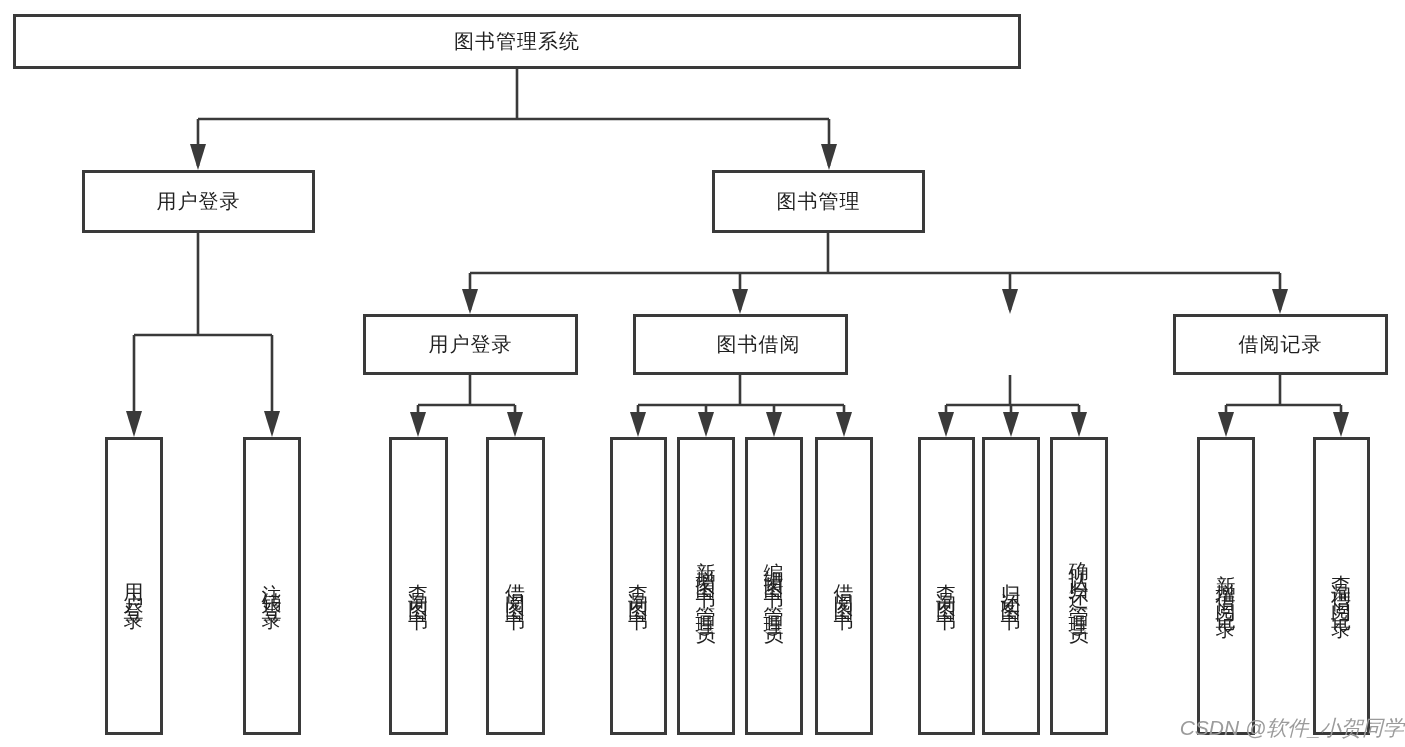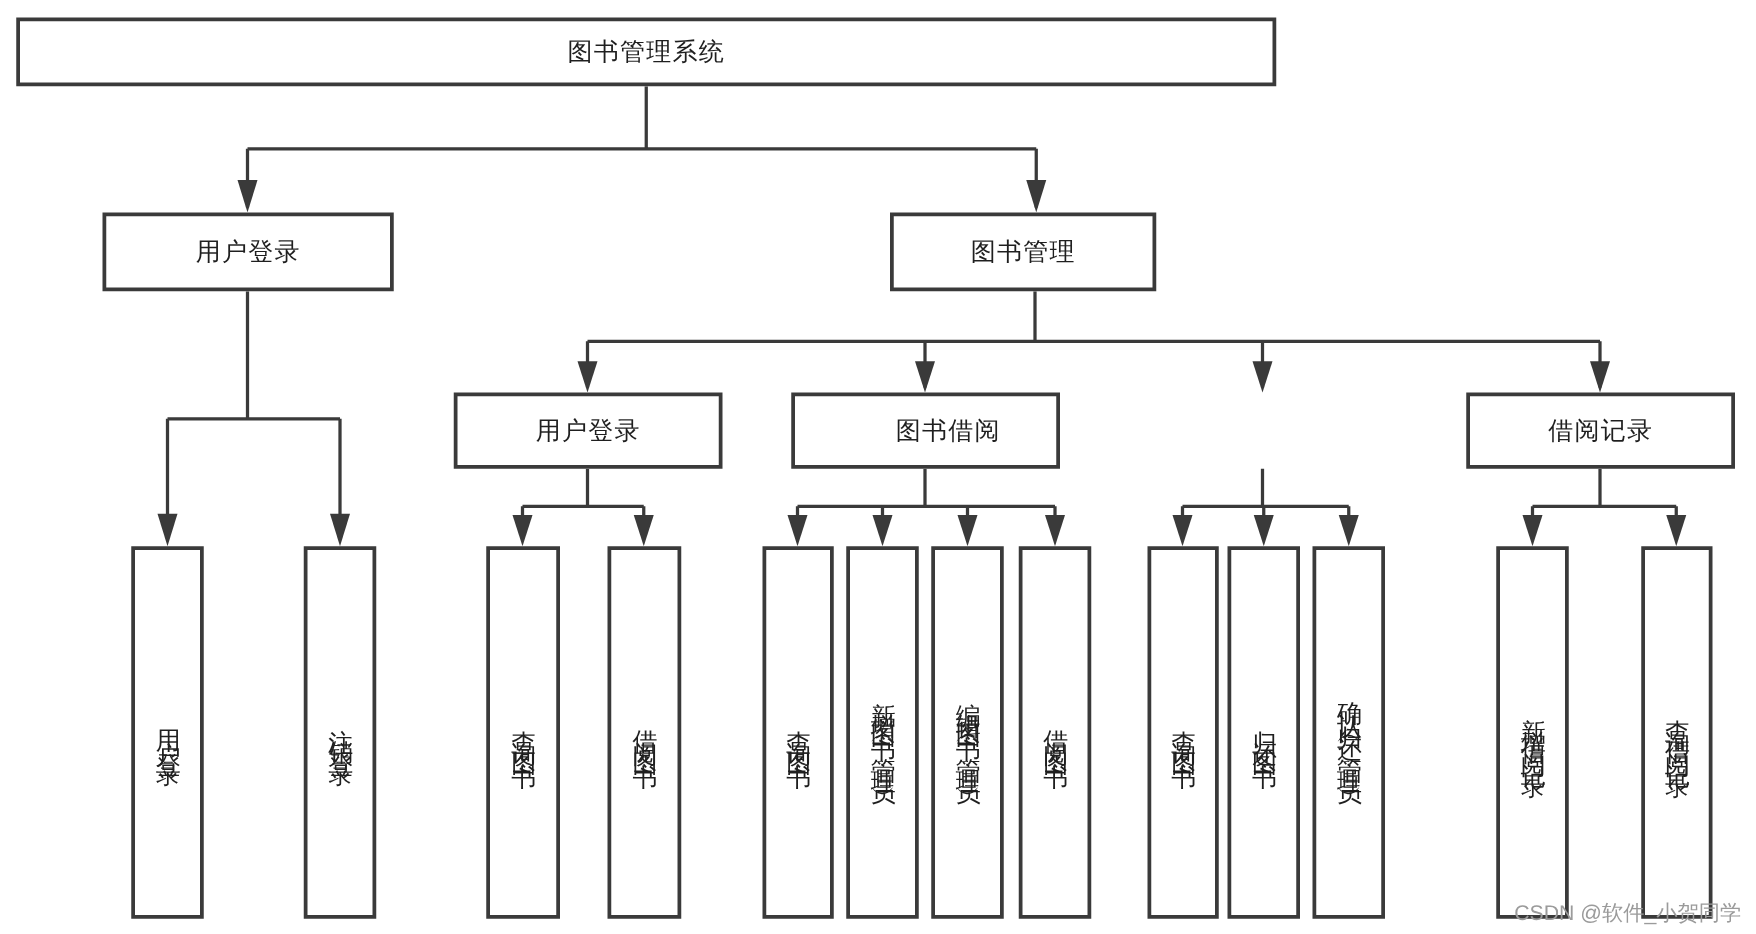--- a/index.html
+++ b/index.html
@@ -41,25 +41,26 @@
   }
   .node.v span {
     writing-mode: vertical-rl;
     text-orientation: mixed;
     font-size: 20px;
     line-height: 1;
     letter-spacing: 9px;
   }
   .watermark {
     position: absolute;
-    right: 12px;
+    right: 1px;
     bottom: 5px;
-    font-size: 17px;
+    font-size: 21px;
     color: var(--wm);
     white-space: nowrap;
+    font-style: italic;
   }
 </style>
 </head>
 <body>
 
 <div class="stage">
 
   <svg class="connectors" viewBox="0 0 1405 747" xmlns="http://www.w3.org/2000/svg">
 
     <g>

